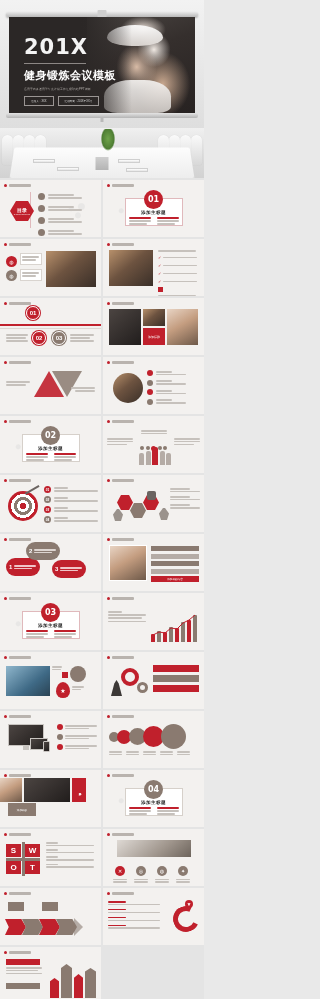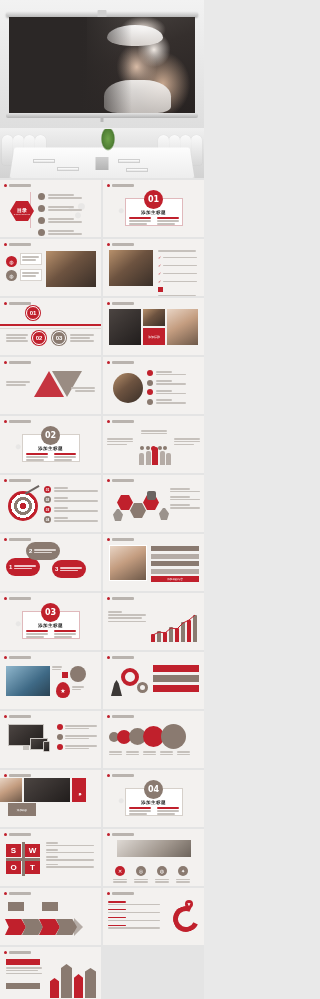--- a/index.html
+++ b/index.html
@@ -78,20 +78,30 @@
 <body>
 
 <div class="page">
 
   <div class="hero">
     <div class="scr-bar"></div>
     <div class="scr-tab"></div>
     <div class="scr-body">
       <div class="hero-photo"></div>
       <div class="hero-shade"></div>
+      <div class="hero-txt">
+        <div class="h-year">201X</div>
+        <div class="h-rule"></div>
+        <div class="h-title">健身锻炼会议模板</div>
+        <div class="h-sub">适用于商务通用型年度计划工作汇报/总结PPT模板</div>
+        <div class="h-btns">
+          <span class="h-btn">汇报人：XXX</span>
+          <span class="h-btn">汇报时间：201X年XX月</span>
+        </div>
+      </div>
     </div>
     <div class="scr-foot"></div>
     <div class="scr-knob"></div>
   </div>
 
   <div class="banner">
     <div class="bn-wall"></div>
     <div class="bn-chair" style="left:2px"></div>
     <div class="bn-chair" style="left:13px"></div>
     <div class="bn-chair" style="left:24px"></div>

